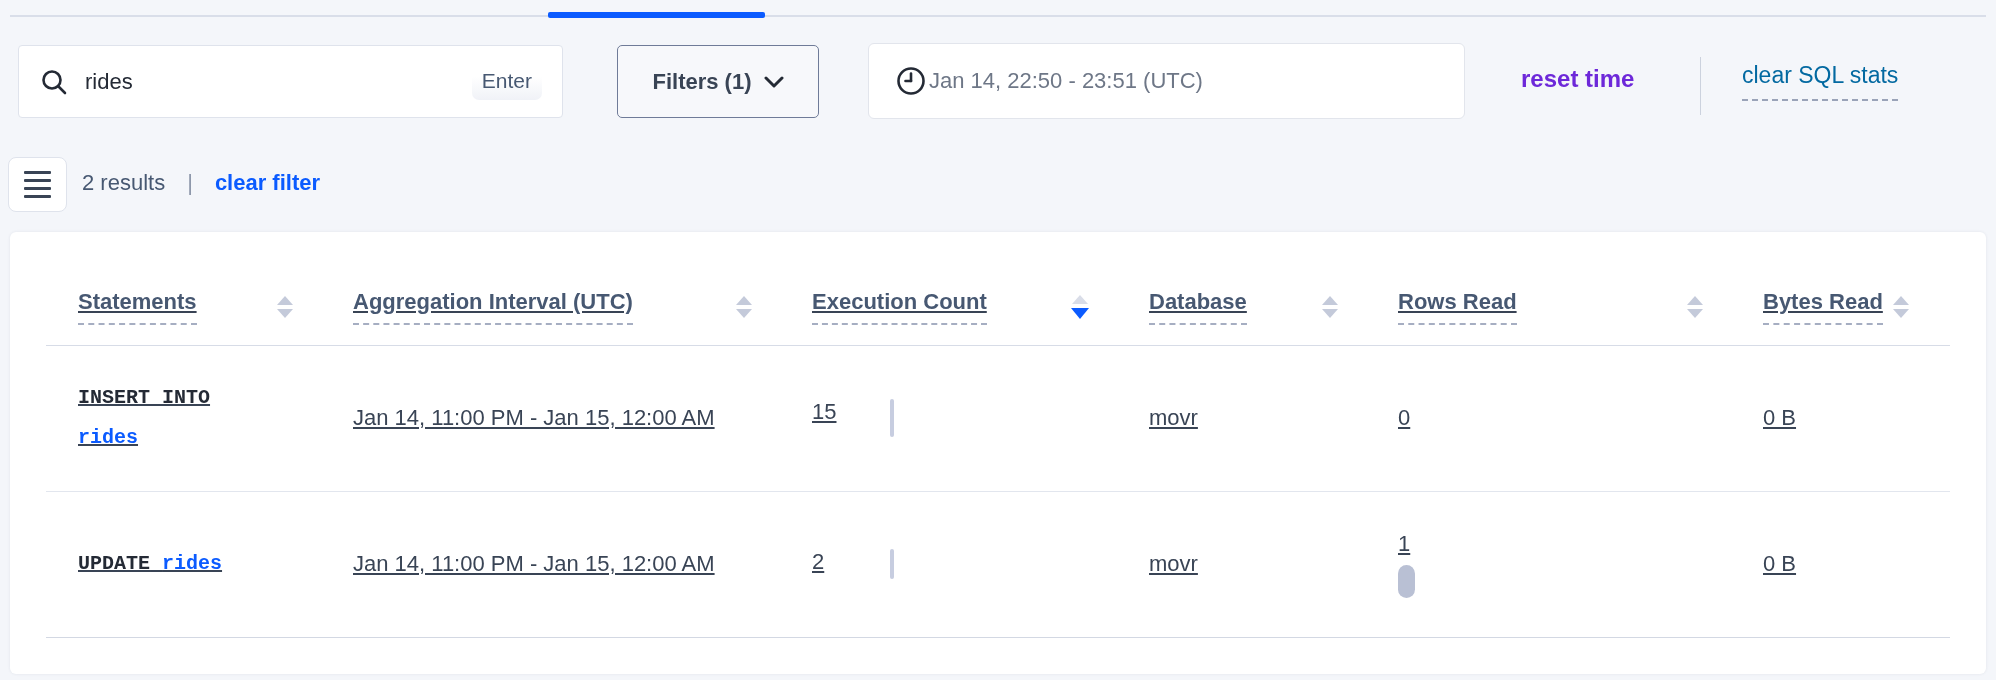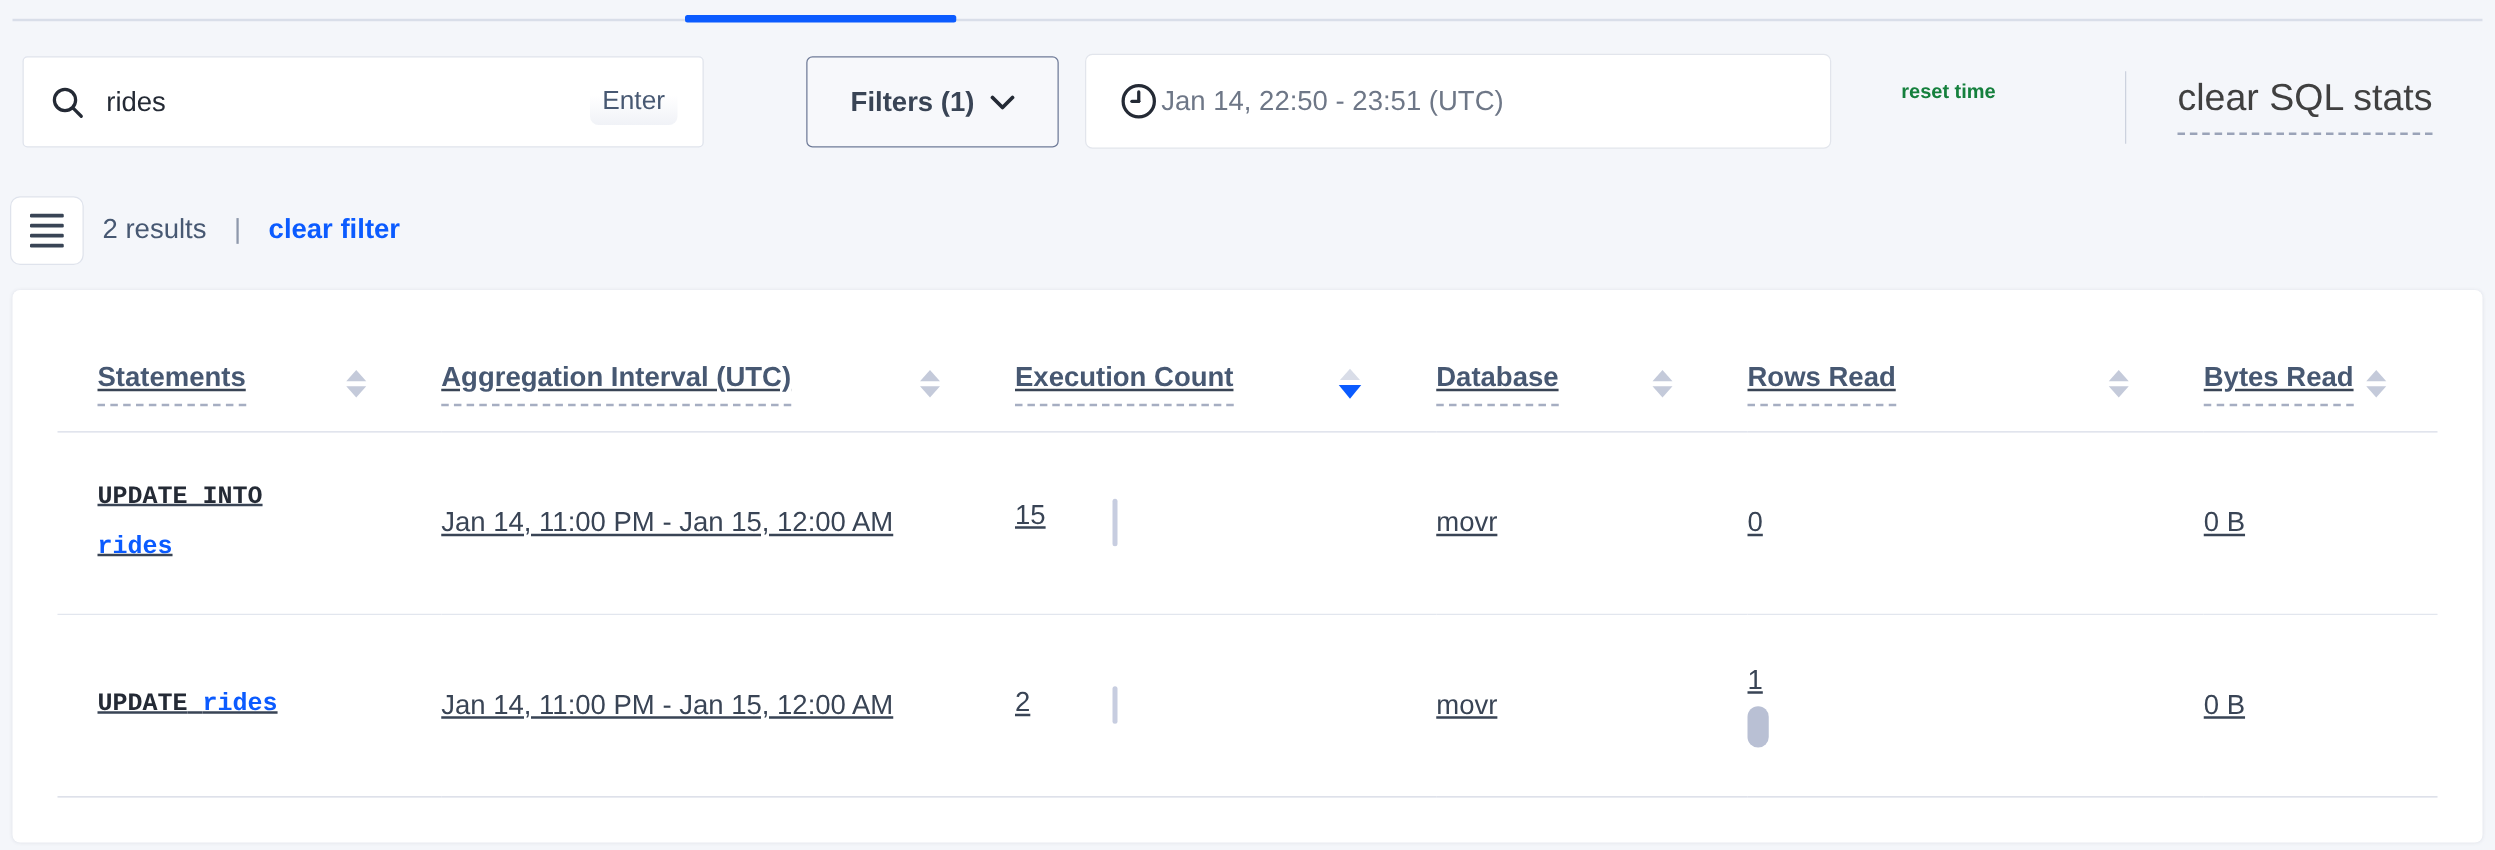--- a/index.html
+++ b/index.html
@@ -13,32 +13,32 @@
 
   
   .search-box { position:absolute; left:18px; top:45px; width:545px; height:73px; background:#fff;
     border:1px solid #dfe3ec; border-radius:4px; display:flex; align-items:center; padding:0 20px; }
   .search-box svg { flex:0 0 auto; }
   .search-input { flex:1; border:none; outline:none; font-family:"Liberation Sans", sans-serif;
     font-size:22px; color:#242a35; margin-left:16px; background:transparent; min-width:0; }
   .enter-kbd { font-size:21px; color:#475872; background:linear-gradient(#ffffff 35%, #f0f2f7);
     border-radius:7px; padding:5px 10px 7px; }
 
-  .filters-btn { position:absolute; left:645px; top:45px; width:202px; height:73px; background:#f7f8fb;
+  .filters-btn { position:absolute; left:617px; top:45px; width:202px; height:73px; background:#f7f8fb;
     border:1px solid #6f7b98; border-radius:5px; display:flex; align-items:center; justify-content:center;
     gap:12px; font-size:22px; font-weight:bold; color:#394455; cursor:pointer; font-family:"Liberation Sans", sans-serif; }
 
   .time-picker { position:absolute; left:868px; top:43px; width:597px; height:76px; background:#fff;
     border:1px solid #e2e5ec; border-radius:6px; display:flex; align-items:center; padding:0 26px; gap:2px;
     font-size:22px; color:#6e7787; cursor:pointer; font-family:"Liberation Sans", sans-serif; }
 
-  .reset-time { position:absolute; left:1521px; top:65px; font-size:16px; font-weight:bold; color:#15803d;
+  .reset-time { position:absolute; left:1521px; top:65px; font-size:24px; font-weight:bold; color:#6d28d9;
     text-decoration:none; cursor:pointer; }
   .toolbar-divider { position:absolute; left:1700px; top:57px; width:1px; height:58px; background:#ccd2de; }
-  .clear-sql { position:absolute; left:1742px; top:62px; font-size:30px; color:#404040; text-decoration:none;
+  .clear-sql { position:absolute; left:1742px; top:62px; font-size:23px; color:#0369a1; text-decoration:none;
     border-bottom:2px dashed #9aa3b8; padding-bottom:10px; cursor:pointer; }
 
   
   .hamburger-btn { position:absolute; left:8px; top:157px; width:59px; height:55px; background:#fff;
     border:1px solid #dfe3ec; border-radius:8px; display:flex; align-items:center; justify-content:center; cursor:pointer; }
   .hamburger-icon { display:flex; flex-direction:column; gap:5px; }
   .hamburger-icon i { display:block; width:27px; height:3px; background:#394455; border-radius:1px; }
   .results-bar { position:absolute; left:82px; top:170px; display:flex; align-items:center; gap:22px; font-size:22px; }
   .results-count { color:#475872; }
   .results-sep { color:#8e98ab; }
@@ -188,21 +188,21 @@
                   <i class="down"></i>
                 </span>
             </span>
           </th>
         </tr>
       </thead>
       <tbody>
         <tr class="data-row">
           <td class="first">
             <div class="stmt">
-              <span>UPDATE INTO</span><br>
+              <span>INSERT INTO</span><br>
               <a>rides</a>
             </div>
           </td>
           <td>
               <div class="interval">Jan 14, 11:00 PM - Jan 15, 12:00 AM</div>
             </td>
           <td>
             <div class="exec-cell">
               <span class="exec-num">15</span>
               <span class="mini-bar h1"></span>

